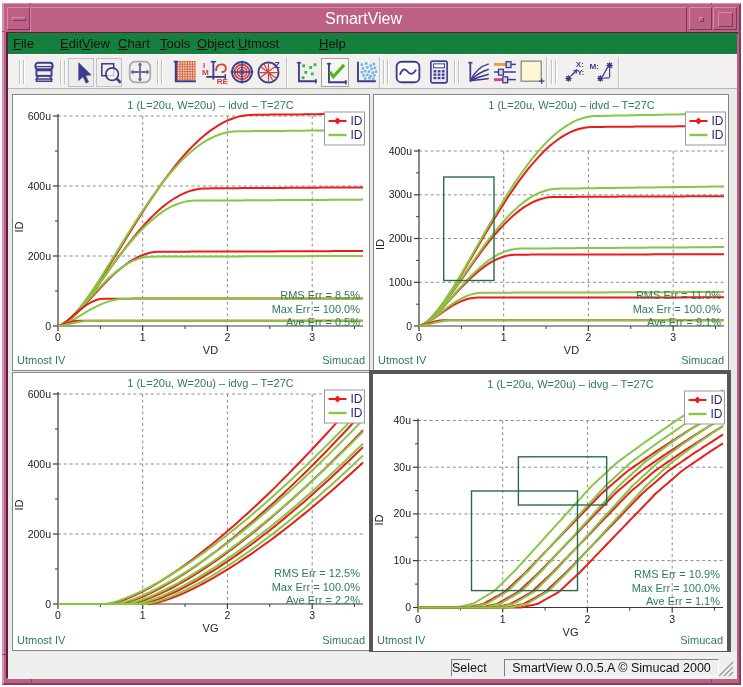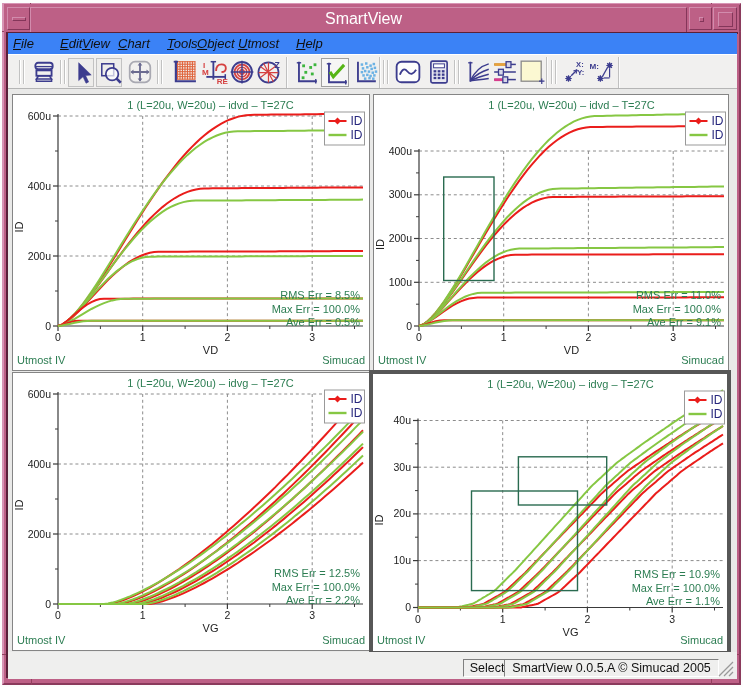--- a/index.html
+++ b/index.html
@@ -21,21 +21,21 @@
 #wmin { right:27px; width:23px; }
 #wmin div { position:absolute; left:9px; top:9px; width:5px; height:5px; background:#bd6086;
   border-top:1px solid #d28cad; border-left:1px solid #d28cad;
   border-bottom:1px solid #84365a; border-right:1px solid #84365a; }
 #wmax { right:2px; width:24px; }
 #wmax div { position:absolute; left:4px; top:4px; width:15px; height:15px; background:#bd6086;
   border-top:1px solid #d28cad; border-left:1px solid #d28cad;
   border-bottom:1px solid #84365a; border-right:1px solid #84365a; }
 #client { position:absolute; left:7px; top:32px; width:729px; height:646px;
   background:#efefee; border-top:1px solid #5a2038; border-left:1px solid #5a2038; }
-#menubar { position:absolute; left:0; top:0; width:729px; height:21px; background:#3b82f6;font-style:italic; }
+#menubar { position:absolute; left:0; top:0; width:729px; height:21px; background:#15803d; }
 .mi { position:absolute; top:3px; font-size:13px; color:#111; }
 #toolbar { position:absolute; left:0; top:21px; width:729px; height:35px; background:#f1f0ef;
   border-top:1px solid #fff; border-bottom:1px solid #b5b5b5; }
 .tbtn { position:absolute; top:3px; height:29px; padding:1px; }
 .tbtn.sel { border:1px solid #a0a0a0; background:#f6f6f5; }
 .tbtn.press { border:1px solid #c2c2c2; background:#eeedeb; }
 .grip { position:absolute; top:5px; width:6px; height:24px;
   background:linear-gradient(90deg,#c2c2c2 0 1px,#ffffff 1px 2px,#f1f0ef 2px 4px,#c2c2c2 4px 5px,#ffffff 5px 6px); }
 .tsep { position:absolute; top:2px; width:2px; height:31px; border-left:1px solid #c0c0c0; border-right:1px solid #fbfbfb; }
 #chartarea { position:absolute; left:0; top:56px; width:729px; height:563px; background:#e9e9e8; }
@@ -70,24 +70,24 @@
     </div>
 </div>
 <div style="position:absolute;left:6px;top:32px;width:3px;height:646px;background:#58203a"></div>
 <div style="position:absolute;left:6px;top:32px;width:732px;height:2px;background:#58203a"></div>
 <div id="client">
   <div id="menubar">
       <span class="mi" style="left:5px"><u>F</u>ile</span>
       <span class="mi" style="left:52px"><u>E</u>dit</span>
       <span class="mi" style="left:74px"><u>V</u>iew</span>
       <span class="mi" style="left:110px"><u>C</u>hart</span>
-      <span class="mi" style="left:159px"><u>T</u>ools</span>
+      <span class="mi" style="left:152px"><u>T</u>ools</span>
       <span class="mi" style="left:189px"><u>O</u>bject</span>
       <span class="mi" style="left:230px"><u>U</u>tmost</span>
-      <span class="mi" style="left:288px"><u>H</u>elp</span>
+      <span class="mi" style="left:311px"><u>H</u>elp</span>
     </div>
   <div id="toolbar">
       <div class="grip" style="left:11px"></div>
       <div class="tbtn" style="left:22px;width:26px"><svg width="26" height="26" viewBox="0 0 24 24">
           <rect x="4" y="3.5" width="16" height="6" rx="2.5" fill="none" stroke="#3c3c8e" stroke-width="1.7"></rect>
           <line x1="4.5" y1="7" x2="19.5" y2="7" stroke="#3c3c8e" stroke-width="1.2"></line>
           <rect x="5" y="10.5" width="14" height="5" fill="none" stroke="#3c3c8e" stroke-width="1.7"></rect>
           <path d="M5,18.5 L7,15.5 L17,15.5 L19,18.5 Z M5,18.5 L19,18.5 L19,20.5 L5,20.5 Z" fill="none" stroke="#3c3c8e" stroke-width="1.4"></path>
         </svg></div>
       <div class="grip" style="left:52px"></div>
@@ -495,18 +495,18 @@
           <path d="M324.5,22.5 L328.0,26.0 L324.5,29.5 L321.0,26.0 Z" fill="#ea1d1b"></path>
           <text x="337.5" y="30.0" font-family="Liberation Sans, sans-serif" font-size="12px" fill="#27277d" text-anchor="start" font-weight="normal">ID</text>
           <line x1="315.5" y1="40.0" x2="333.5" y2="40.0" stroke="#86c743" stroke-width="2.4"></line>
           <text x="337.5" y="44.0" font-family="Liberation Sans, sans-serif" font-size="12px" fill="#27277d" text-anchor="start" font-weight="normal">ID</text>
           <text x="4.0" y="270.0" font-family="Liberation Sans, sans-serif" font-size="11px" fill="#2c7d52" text-anchor="start" font-weight="normal">Utmost IV</text>
           <text x="350.0" y="270.0" font-family="Liberation Sans, sans-serif" font-size="11px" fill="#2c7d52" text-anchor="end" font-weight="normal">Simucad</text>
         </svg>
       </div>
   </div>
   <div id="statusbar">
-    <div class="sfield" style="left:455px;width:48px">Select</div>
-    <div class="sfield" style="left:496px;width:215px">SmartView 0.0.5.A © Simucad 2005</div>
+    <div class="sfield" style="left:443px;width:20px">Select</div>
+    <div class="sfield" style="left:496px;width:215px">SmartView 0.0.5.A © Simucad 2000</div>
     <svg id="grip2" width="17" height="17">
         <path d="M16,2 L2,16 M16,7 L7,16 M16,12 L12,16" stroke="#999" stroke-width="1.3" fill="none"></path>
       </svg>
   </div>
 </div>
 </body></html>

